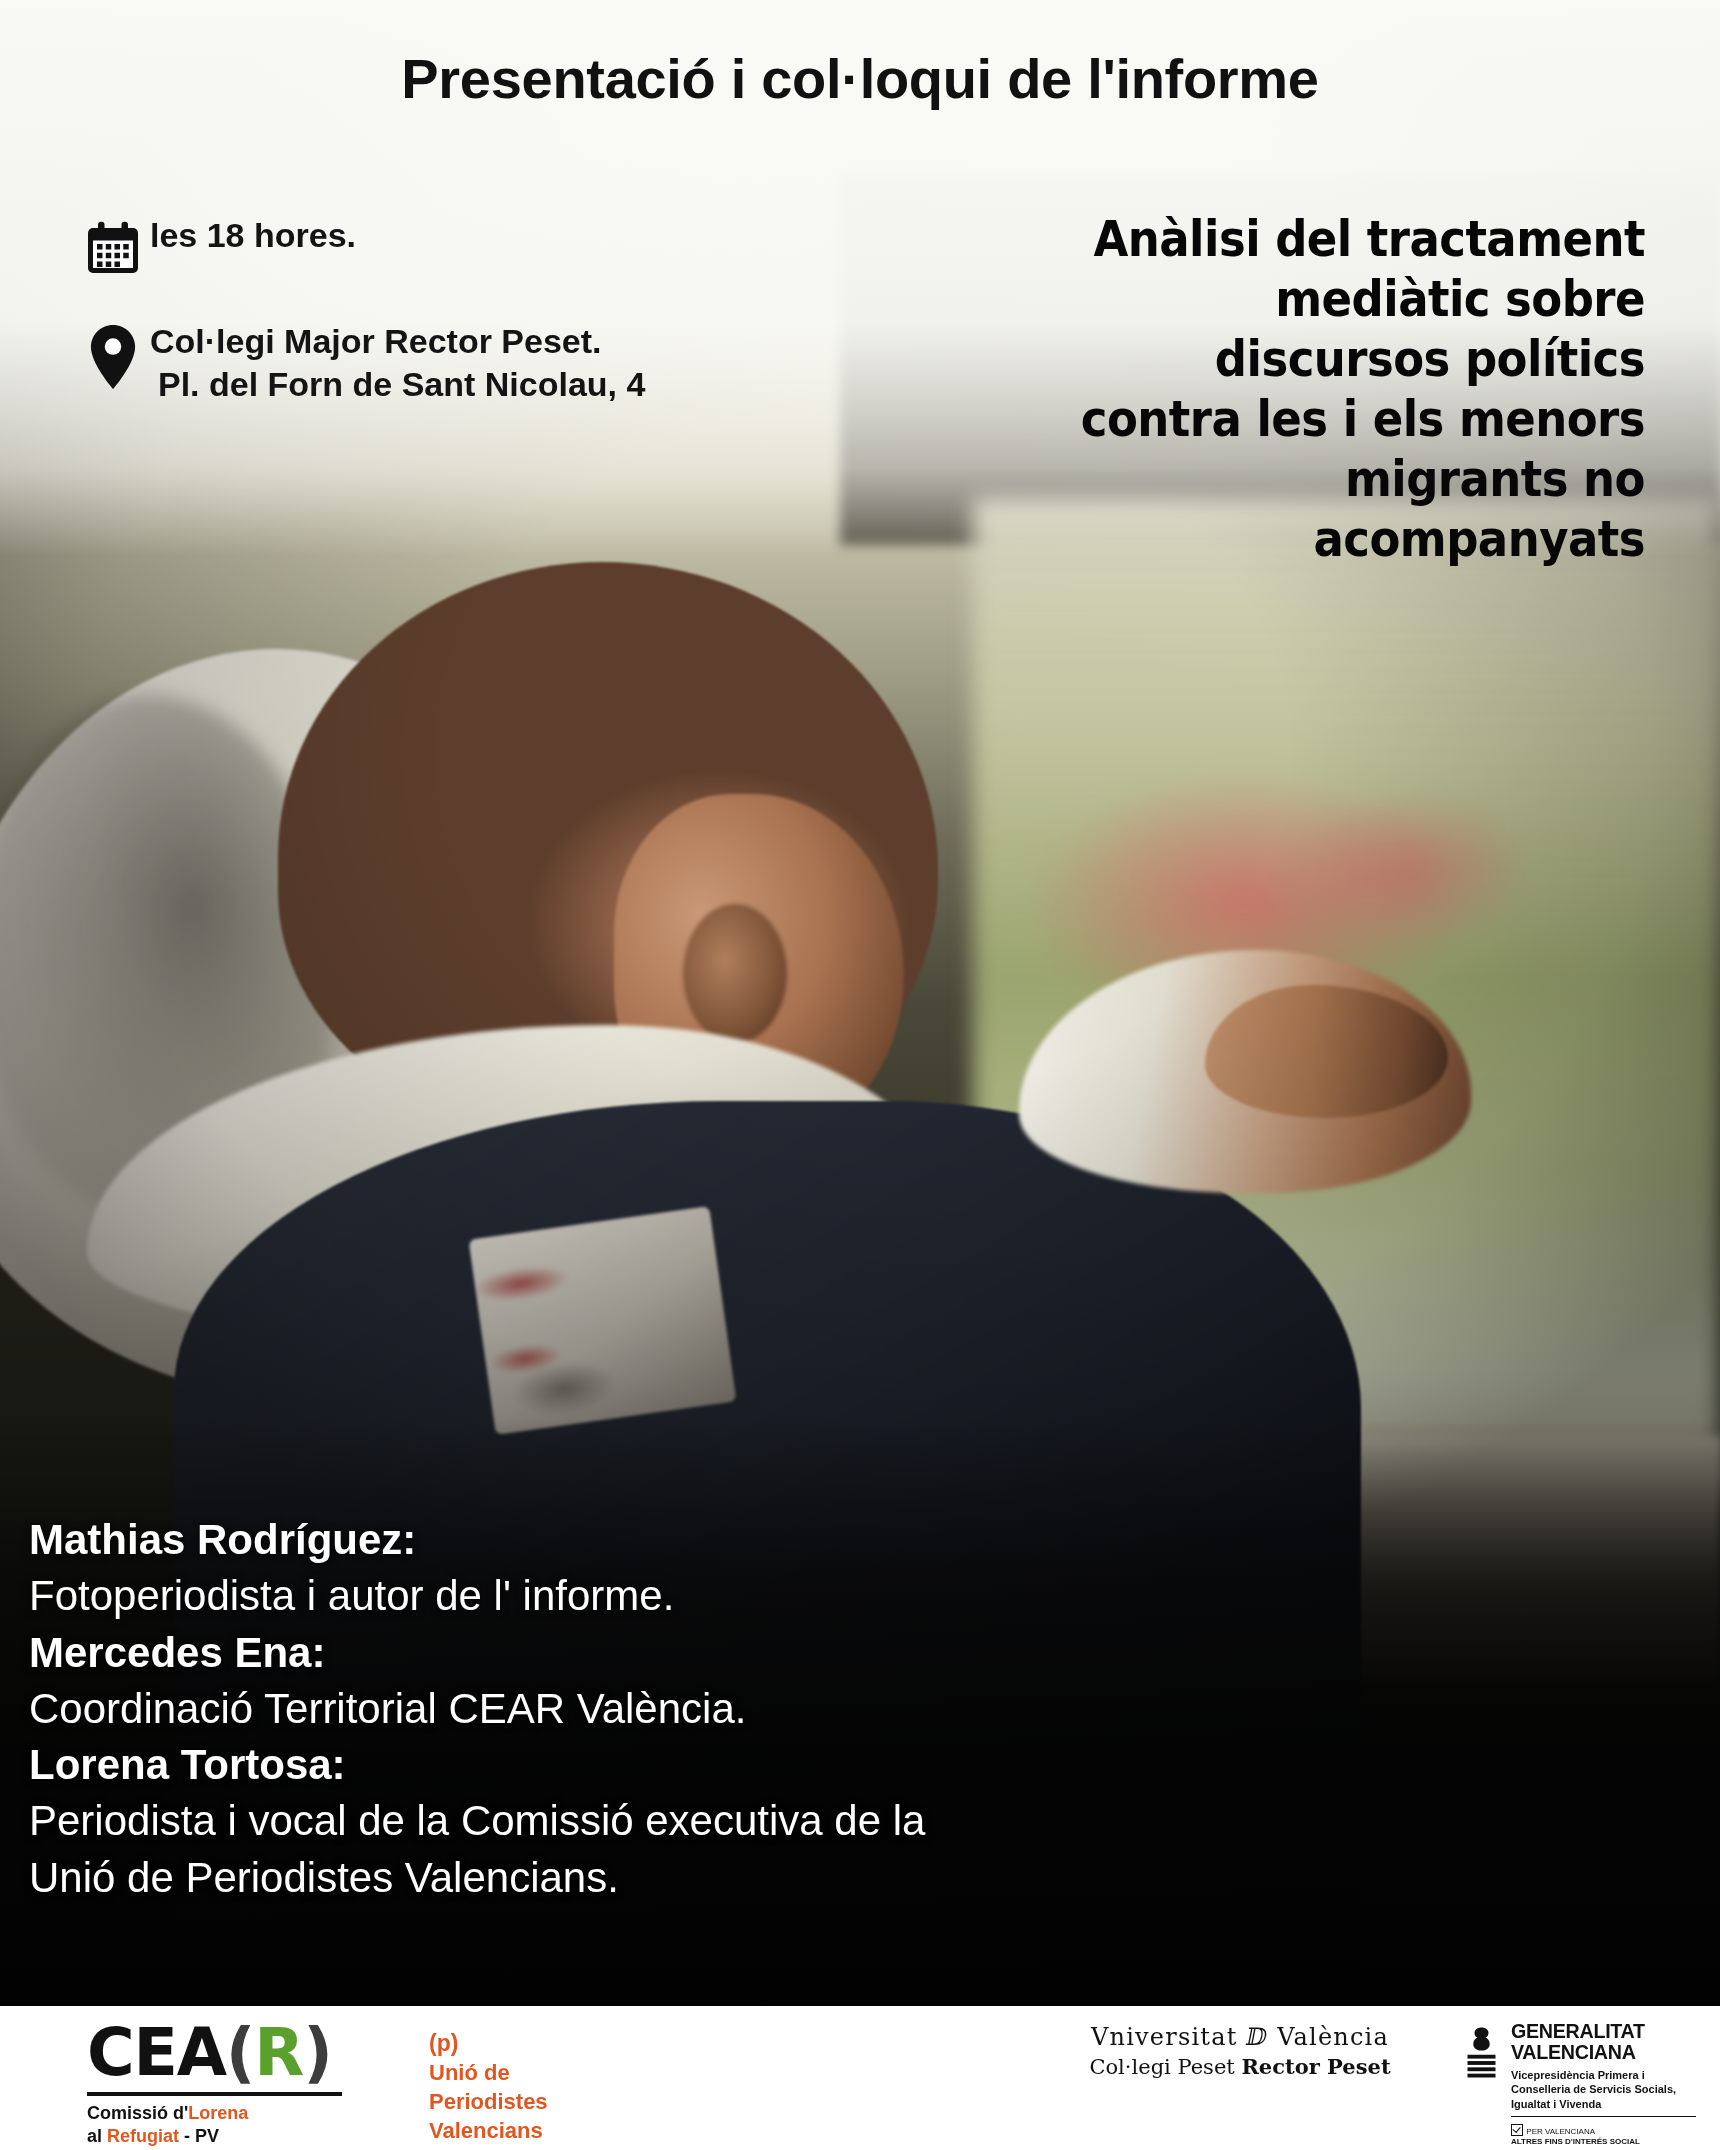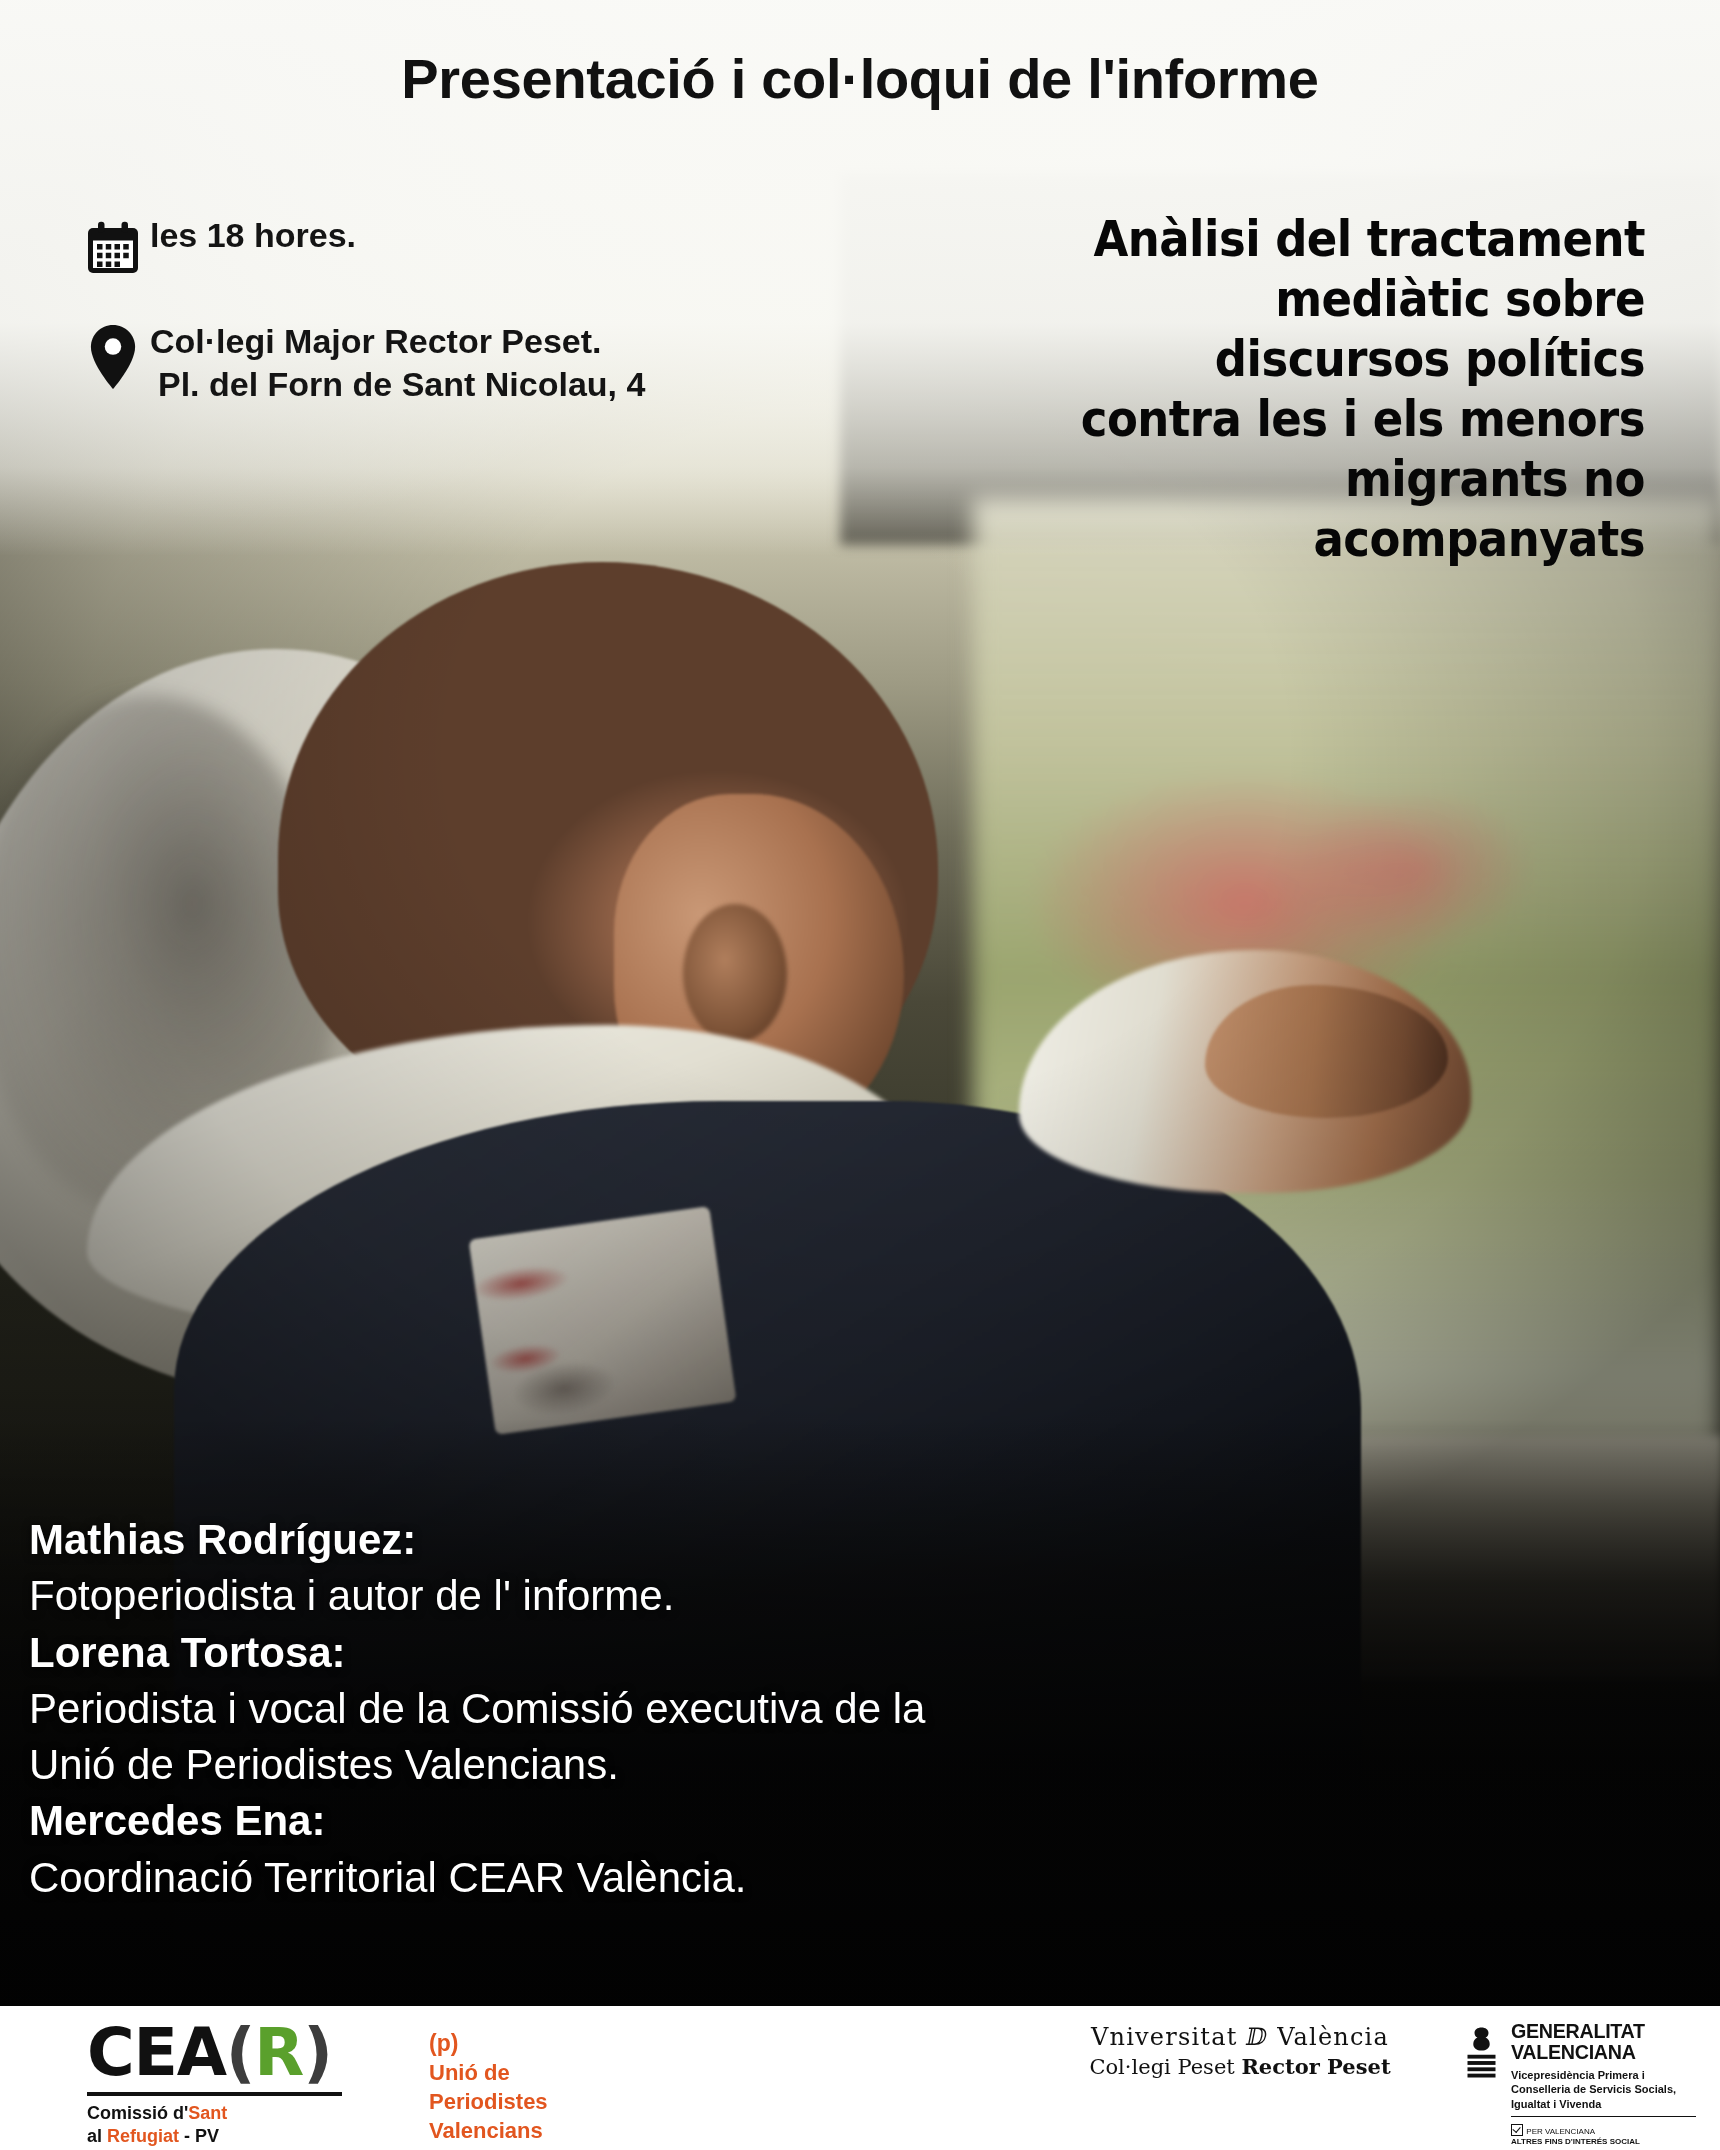--- a/index.html
+++ b/index.html
@@ -504,36 +504,36 @@
   </div>
 
   <div class="subtitle-block">Anàlisi del tractament mediàtic sobre discursos polítics contra les i els menors migrants no acompanyats</div>
 
   <div class="speakers">
     <div>
       <div class="speaker-name">Mathias Rodríguez:</div>
       <div class="speaker-role">Fotoperiodista i autor de l' informe.</div>
     </div>
     <div>
+      <div class="speaker-name">Mercedes Ena:</div>
+      <div class="speaker-role">Coordinació Territorial CEAR València.</div>
+    </div>
+    <div>
       <div class="speaker-name">Lorena Tortosa:</div>
       <div class="speaker-role">Periodista i vocal de la Comissió executiva de la Unió de Periodistes Valencians.</div>
-    </div>
-    <div>
-      <div class="speaker-name">Mercedes Ena:</div>
-      <div class="speaker-role">Coordinació Territorial CEAR València.</div>
     </div>
   </div>
 
   <div class="footer">
 
     <div class="logo-cear">
       <div class="cear-word"><span>CEA</span><span class="paren">(</span><span class="r">R</span><span class="paren">)</span></div>
       <div class="cear-rule"></div>
       <div class="cear-sub">
-        <div><span>Comissió d'</span><span class="accent">Sant</span></div>
+        <div><span>Comissió d'</span><span class="accent">Lorena</span></div>
         <div><span>al </span><span class="accent">Refugiat</span><span> - PV</span></div>
       </div>
     </div>
 
     <div class="logo-upv">
       <div class="p-mark">(p)</div>
       <div>Unió de</div>
       <div>Periodistes</div>
       <div>Valencians</div>
     </div>

